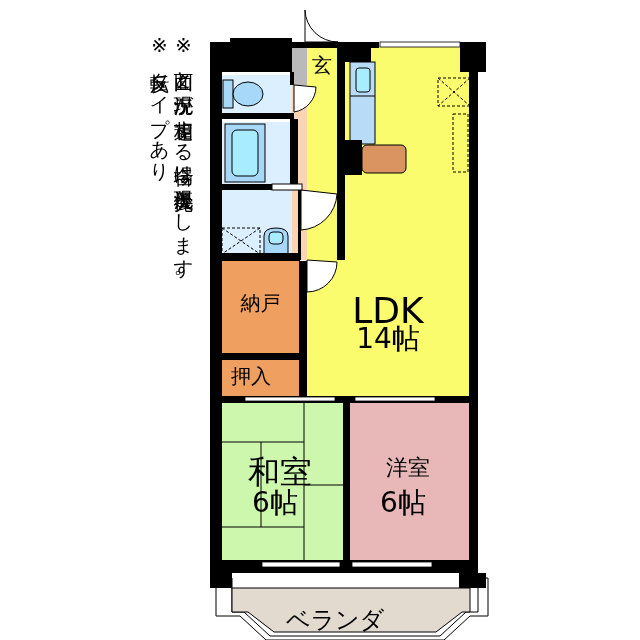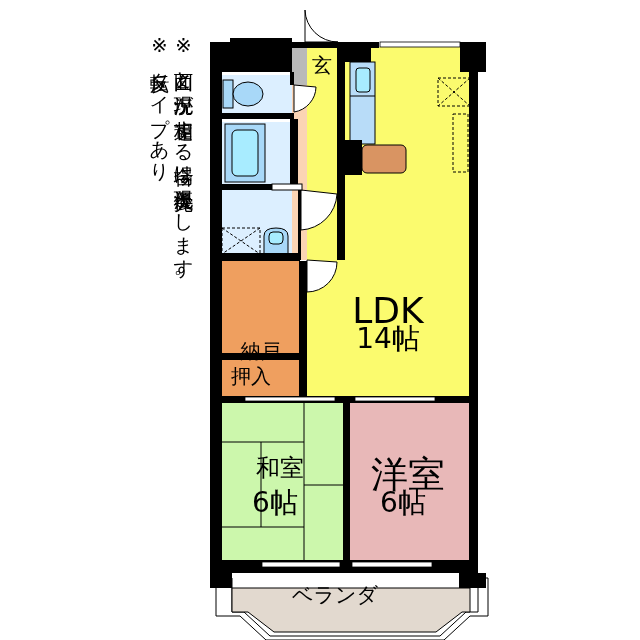--- a/index.html
+++ b/index.html
@@ -105,19 +105,19 @@
     <path d="M307,260 L307,292 A 30 30 0 0 0 337 262 Z"></path>
     <rect x="272" y="184" width="30" height="6"></rect>
   </g>
 
   <line x1="305" y1="42" x2="305" y2="48" stroke="#000"></line>
 </svg>
 
 <div class="label" style="left:306px;top:55px;width:32px;font-size:20px;">玄</div>
 <div class="label" style="left:338px;top:292px;width:100px;font-size:36px;">LDK</div>
 <div class="label" style="left:338px;top:324px;width:100px;font-size:28px;">14帖</div>
-<div class="label" style="left:222px;top:293px;width:77px;font-size:20px;margin-top:48px;">納戸</div>
+<div class="label" style="left:222px;top:293px;width:77px;font-size:20px;">納戸</div>
 <div class="label" style="left:222px;top:366px;width:58px;font-size:20px;">押入</div>
-<div class="label" style="left:240px;top:456px;width:80px;font-size:24px;">和室</div>
+<div class="label" style="left:240px;top:456px;width:80px;font-size:32px;">和室</div>
 <div class="label" style="left:240px;top:488px;width:70px;font-size:28px;">6帖</div>
-<div class="label" style="left:368px;top:456px;width:80px;font-size:37px;">洋室</div>
+<div class="label" style="left:368px;top:456px;width:80px;font-size:22px;">洋室</div>
 <div class="label" style="left:368px;top:488px;width:70px;font-size:28px;">6帖</div>
-<div class="label" style="left:280px;top:584px;width:110px;font-size:21px;">ベランダ</div>
+<div class="label" style="left:280px;top:608px;width:110px;font-size:24px;">ベランダ</div>
 
 </body></html>

